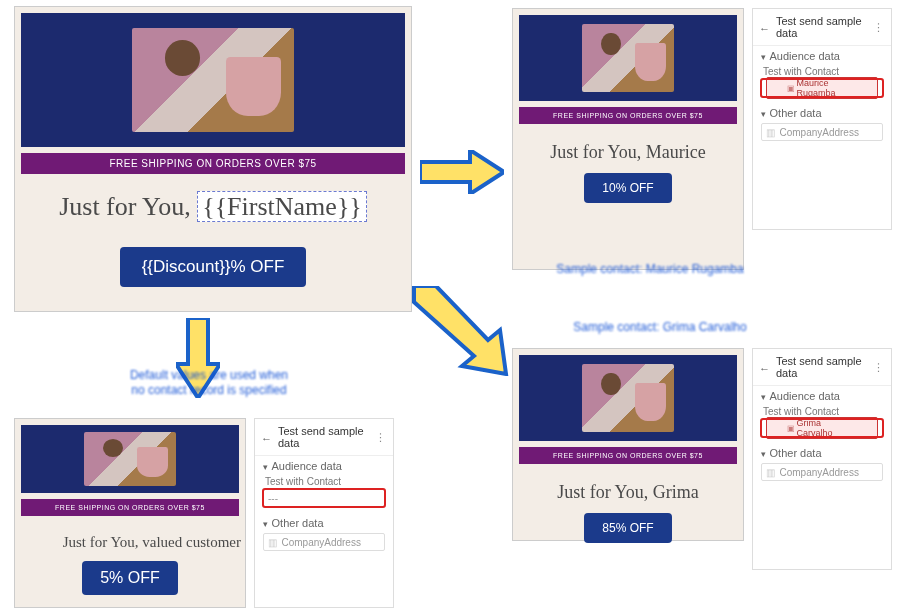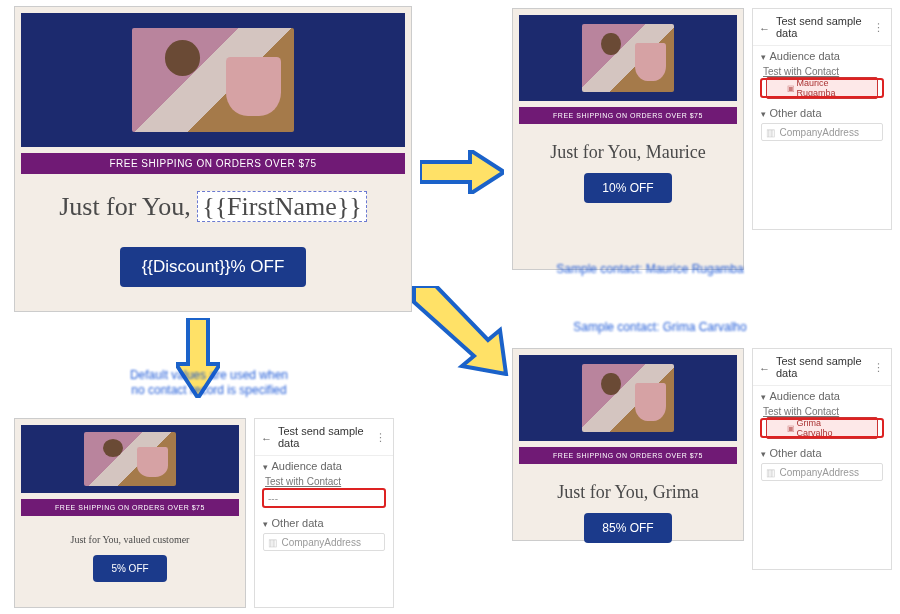--- a/index.html
+++ b/index.html
@@ -92,21 +92,21 @@
     padding:6px 6px;
     border-bottom:1px solid #eee;
   }
   .panel-head .back{ color:#555; cursor:pointer; }
   .panel-head .title{ flex:1; font-weight:500; color:#333; }
   .panel-head .more{ color:#888; cursor:pointer; letter-spacing:1px; }
   .sect{
     padding:4px 8px 2px; color:#666;
   }
   .sect .chev{ margin-right:4px; font-size:9px; }
-  .lbl{ padding:2px 10px 0; color:#777; font-size:10px;text-decoration:underline; }
+  .lbl{ padding:2px 10px 0; color:#777; font-size:10px; }
   .field{
     margin:2px 8px 6px;
     height:18px;
     border:1px solid #bbb;
     border-radius:2px;
     background:#fff;
     display:flex; align-items:center;
     padding:0 4px;
     font-size:10px;
     color:#555;
@@ -230,22 +230,22 @@
       <span class="ico">▥</span>
       <span>CompanyAddress</span>
     </div>
   </div>
 
   <div class="card" style="left:14px; top:418px; width:232px; height:190px;">
     <div class="hero" style="height:68px;">
       <div class="hero-img"></div>
     </div>
     <div class="ship-bar" style="font-size:7px;">FREE SHIPPING ON ORDERS OVER $75</div>
-    <div class="headline" style="font-size:10px;">Just for You, valued customer</div>
-    <button class="cta" style="font-size:10px;">5% OFF</button>
+    <div class="headline" style="font-size:15px;text-align:right;">Just for You, valued customer</div>
+    <button class="cta" style="font-size:16px;">5% OFF</button>
   </div>
 
   <div class="panel" style="left:254px; top:418px; width:140px; height:190px;">
     <div class="panel-head">
       <span class="back">←</span>
       <span class="title">Test send sample data</span>
       <span class="more">⋮</span>
     </div>
     <div class="sect">
       <span class="chev">▾</span><span>Audience data</span>

